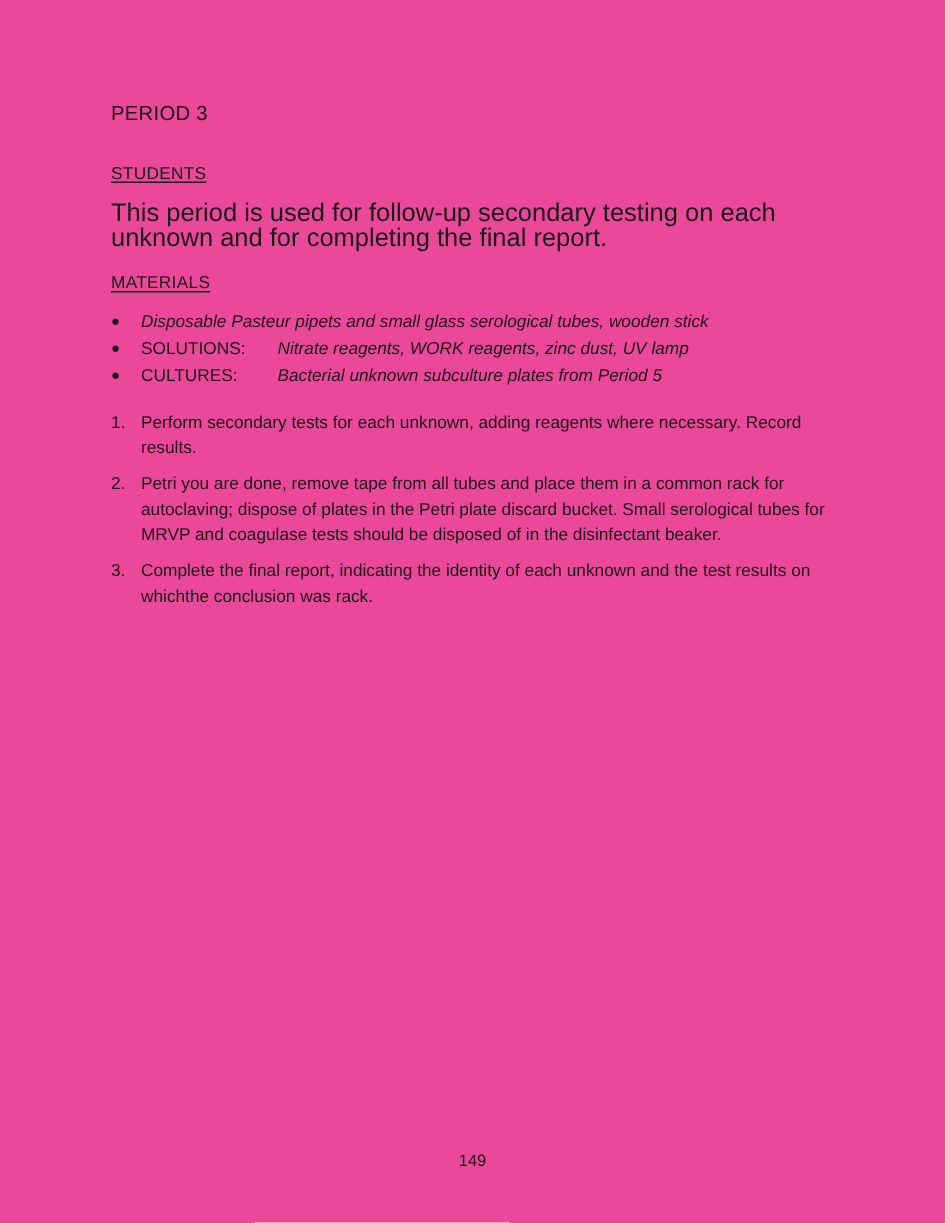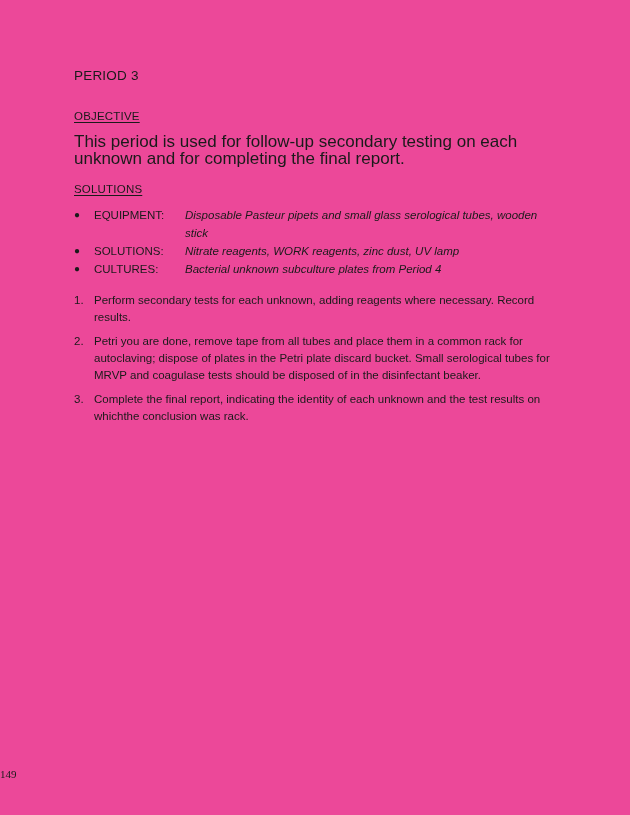--- a/index.html
+++ b/index.html
@@ -78,53 +78,51 @@
     flex: 0 0 20px;
   }
   .step-text {
     flex: 1;
   }
   .page-number {
     position: absolute;
     top: 768px;
     left: 0;
     width: 100%;
-    text-align: left;
+    text-align: center;
     font-size: 11px;
     color: #1a1a1a;
-    font-family: Liberation Serif, serif;
   }
 </style>
 </head>
 <body>
 
 <div class="page">
   <div class="content">
 
     <h1 class="doc-title">PERIOD 3</h1>
 
-    <h2 class="section-heading">OBJECTIVE</h2>
+    <h2 class="section-heading">STUDENTS</h2>
     <p class="body-text">This period is used for follow-up secondary testing on each unknown and for completing the final report.</p>
 
-    <h2 class="section-heading">SOLUTIONS</h2>
+    <h2 class="section-heading">MATERIALS</h2>
     <div class="materials-list">
       <div class="materials-row">
         <span class="bullet">●</span>
-        <span class="mat-label">EQUIPMENT:</span>
         <span class="mat-value">Disposable Pasteur pipets and small glass serological tubes, wooden stick</span>
       </div>
       <div class="materials-row">
         <span class="bullet">●</span>
         <span class="mat-label">SOLUTIONS:</span>
         <span class="mat-value">Nitrate reagents, WORK reagents, zinc dust, UV lamp</span>
       </div>
       <div class="materials-row">
         <span class="bullet">●</span>
         <span class="mat-label">CULTURES:</span>
-        <span class="mat-value">Bacterial unknown subculture plates from Period 4</span>
+        <span class="mat-value">Bacterial unknown subculture plates from Period 5</span>
       </div>
     </div>
 
     <div class="procedure-list">
       <div class="step-row">
         <span class="step-number">1.</span>
         <span class="step-text">Perform secondary tests for each unknown, adding reagents where necessary. Record results.</span>
       </div>
       <div class="step-row">
         <span class="step-number">2.</span>

